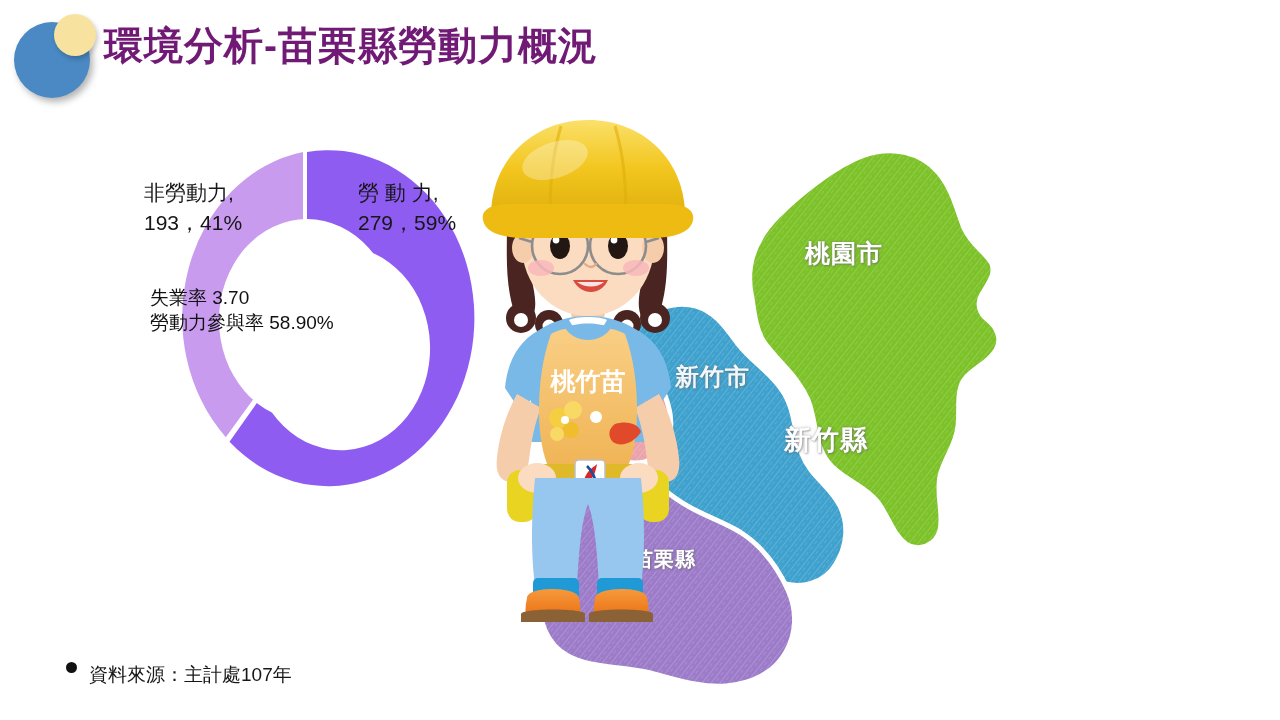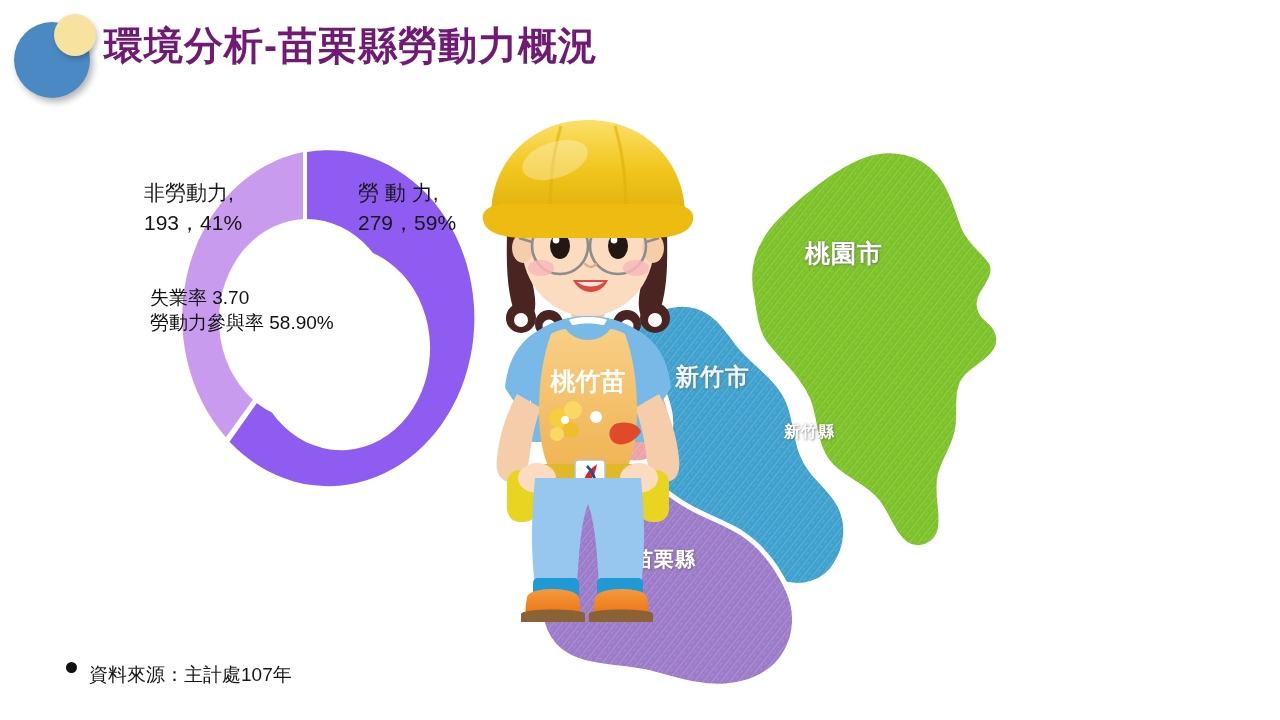--- a/index.html
+++ b/index.html
@@ -55,21 +55,21 @@
   
   #map-area { position: absolute; left: 540px; top: 128px; width: 520px; height: 580px; }
   #map-svg  { position: absolute; left: 0; top: 0; }
   .map-label {
     position: absolute; color: #ffffff; font-weight: bold;
     text-shadow: 0 0 3px rgba(110,110,110,.55), 1px 1px 2px rgba(90,90,90,.45);
     white-space: nowrap; letter-spacing: 1px;
   }
   #map-label-taoyuan  { left: 265px; top: 109px;  font-size: 25px; }
   #map-label-hsinchuc { left: 135px; top: 233px; font-size: 24px; opacity: .92; }
-  #map-label-hsinchu  { left: 244px; top: 294px; font-size: 16px; }
+  #map-label-hsinchu  { left: 244px; top: 294px; font-size: 27px; }
   #map-label-miaoli   { left: 93px;  top: 418px; font-size: 20px; }
 
   
   #character { position: absolute; left: 455px; top: 112px; width: 265px; height: 510px; }
 
   
   #footer {
     position: absolute; left: 66px; top: 662px;
     display: flex; align-items: flex-start; gap: 12px;
     font-size: 19px; color: #161616; white-space: nowrap;

